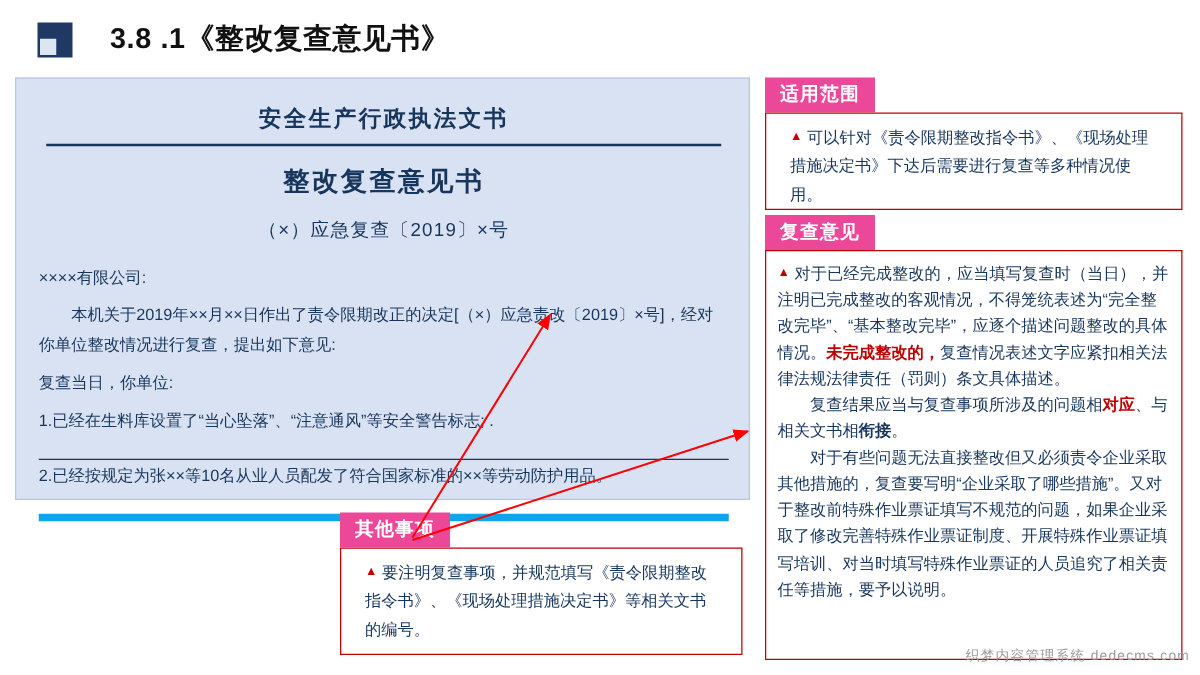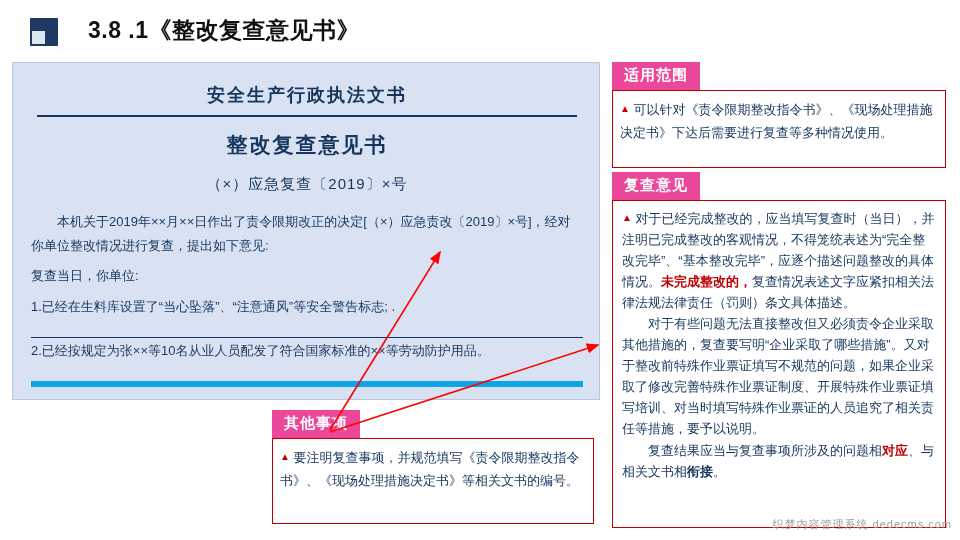--- a/index.html
+++ b/index.html
@@ -125,21 +125,21 @@
 
   
   .note {
     position: absolute;
     border: 1px solid #c00000;
     background: #ffffff;
     box-sizing: border-box;
     font-size: 13px;
     color: #17365d;
     line-height: 1.75;
-    padding: 8px 7px;
+    padding: 8px 19px;
   }
   .note-scope {
     left: 612px; top: 90px;
     width: 334px; height: 78px;
   }
   .note-opinion {
     left: 612px; top: 200px;
     width: 334px; height: 328px;
     line-height: 1.62;
     padding: 7px 9px;
@@ -185,20 +185,21 @@
   <div class="header-title">3.8 .1《整改复查意见书》</div>
 </div>
 
 <div class="doc-card">
   <div class="doc-inner">
     <div class="doc-title1">安全生产行政执法文书</div>
     <div class="doc-rule"></div>
     <div class="doc-title2">整改复查意见书</div>
     <div class="doc-docnum">（×）应急复查〔2019〕×号</div>
     <div class="doc-body">
+      <p>××××有限公司:</p>
       <p class="indent2">本机关于2019年××月××日作出了责令限期改正的决定[（×）应急责改〔2019〕×号]，经对你单位整改情况进行复查，提出如下意见:</p>
       <p>复查当日，你单位:</p>
     </div>
     <div class="doc-list">
       <p>1.已经在生料库设置了“当心坠落”、“注意通风”等安全警告标志;  .</p>
       <p class="last">2.已经按规定为张××等10名从业人员配发了符合国家标准的××等劳动防护用品。</p>
     </div>
   </div>
 </div>
 
@@ -207,24 +208,24 @@
   <span class="tri">▲</span>
   <span>可以针对《责令限期整改指令书》、《现场处理措施决定书》下达后需要进行复查等多种情况使用。</span>
 </div>
 
 <div class="tab tab-opinion">复查意见</div>
 <div class="note note-opinion">
   <p class="first">
     <span class="tri">▲</span>
     <span>对于已经完成整改的，应当填写复查时（当日），并注明已完成整改的客观情况，不得笼统表述为“完全整改完毕”、“基本整改完毕”，应逐个描述问题整改的具体情况。</span><span class="red-b">未完成整改的，</span><span>复查情况表述文字应紧扣相关法律法规法律责任（罚则）条文具体描述。</span>
   </p>
-  <p>对于有些问题无法直接整改但又必须责令企业采取其他措施的，复查要写明“企业采取了哪些措施”。又对于整改前特殊作业票证填写不规范的问题，如果企业采取了修改完善特殊作业票证制度、开展特殊作业票证填写培训、对当时填写特殊作业票证的人员追究了相关责任等措施，要予以说明。</p>
   <p>
     <span>复查结果应当与复查事项所涉及的问题相</span><span class="red-b">对应</span><span>、与相关文书相</span><span class="blue-b">衔接</span><span>。</span>
   </p>
+  <p>对于有些问题无法直接整改但又必须责令企业采取其他措施的，复查要写明“企业采取了哪些措施”。又对于整改前特殊作业票证填写不规范的问题，如果企业采取了修改完善特殊作业票证制度、开展特殊作业票证填写培训、对当时填写特殊作业票证的人员追究了相关责任等措施，要予以说明。</p>
 </div>
 
 <div class="tab tab-other">其他事项</div>
 <div class="note note-other">
   <span class="tri">▲</span>
   <span>要注明复查事项，并规范填写《责令限期整改指令书》、《现场处理措施决定书》等相关文书的编号。</span>
 </div>
 
 <svg class="arrows">
   <defs>

